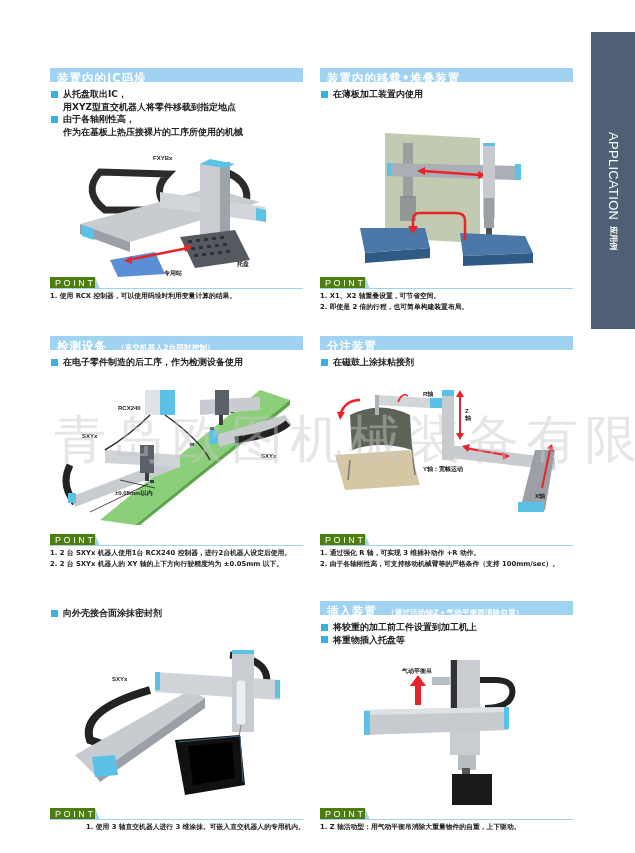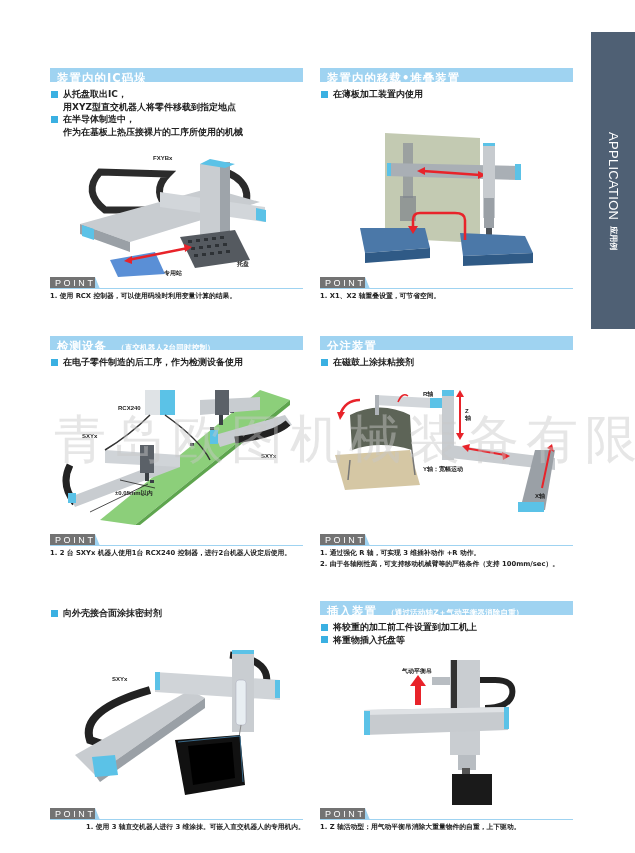--- a/index.html
+++ b/index.html
@@ -28,21 +28,21 @@
   .bullets { margin-top: 6px; }
   .bullet { position: relative; padding-left: 13px; font-size: 9px; line-height: 12.5px; font-weight: bold; color: #222; }
   .bullet::before {
     content: ""; position: absolute; left: 1px; top: 2.5px; width: 7px; height: 7px; background: #3ab0e2;
   }
   .bullet .line { display: block; }
 
   .figure { position: absolute; }
   .point-bar { position: absolute; width: 253px; height: 12px; }
   .point-label {
-    position: absolute; left: 0; top: 0; width: 45px; height: 12px; background: #737373;
+    position: absolute; left: 0; top: 0; width: 45px; height: 12px; background: #4d7c0f;
     color: #ffffff; font-family: "Liberation Sans", sans-serif; font-size: 9px; letter-spacing: 2.6px;
     line-height: 12px; padding-left: 5px;
   }
   .point-label::after {
     content: ""; position: absolute; right: -5px; top: 0; border-left: 5px solid #9fd3f1; border-top: 12px solid transparent;
   }
   .point-line { position: absolute; left: 0; bottom: 0; width: 253px; height: 1px; background: #9fd3f1; }
   .notes { position: absolute; width: 260px; }
   .note { font-size: 6.8px; line-height: 10.5px; font-weight: bold; color: #222; white-space: nowrap; }
 
@@ -64,21 +64,21 @@
 </div>
 
 <div class="section" style="left:50px; top:68px;">
   <div class="sec-title"><span>装置内的IC码垛</span></div>
   <div class="bullets">
     <div class="bullet">
       <span class="line">从托盘取出IC，</span>
       <span class="line">用XYZ型直交机器人将零件移载到指定地点</span>
     </div>
     <div class="bullet">
-      <span class="line">在半导体制造中，</span>
+      <span class="line">由于各轴刚性高，</span>
       <span class="line">作为在基板上热压接裸片的工序所使用的机械</span>
     </div>
   </div>
 </div>
 <div class="figure" style="left:60px; top:152px; width:220px; height:125px;">
   <svg width="220" height="125" viewBox="0 0 220 125">
     <path d="M40 20 Q22 40 45 58 L110 58 Q90 40 108 22 Z" fill="none" stroke="#2b2b2b" stroke-width="7"></path>
     <path d="M150 15 Q195 25 185 55" fill="none" stroke="#2b2b2b" stroke-width="7"></path>
     <polygon points="20,72 150,36 200,50 70,90" fill="#c8ccd0"></polygon>
     <polygon points="20,72 70,90 70,100 20,82" fill="#9aa0a6"></polygon>
@@ -153,20 +153,21 @@
     <path d="M110 112 L110 92 Q110 85 100 85 L65 85 Q58 85 58 92 L58 100" fill="none" stroke="#e8232a" stroke-width="2.5"></path>
     <polygon points="53,98 63,98 58,106" fill="#e8232a"></polygon>
   </svg>
 </div>
 <div class="point-bar" style="left:320px; top:277px;">
   <div class="point-label">POINT</div>
   <div class="point-line"></div>
 </div>
 <div class="notes" style="left:320px; top:291px;">
   <div class="note">1. X1、X2 轴重叠设置，可节省空间。</div>
+  <div class="note">2. 即使是 2 倍的行程，也可简单构建装置布局。</div>
 </div>
 
 <div class="section" style="left:50px; top:336px;">
   <div class="sec-title"><span>检测设备</span><span class="sub">（直交机器人2台同时控制）</span></div>
   <div class="bullets">
     <div class="bullet">
       <span class="line">在电子零件制造的后工序，作为检测设备使用</span>
     </div>
   </div>
 </div>
@@ -204,20 +205,21 @@
   <span class="lbl" style="left:22px; top:48px;">SXYx</span>
   <span class="lbl" style="left:201px; top:68px;">SXYx</span>
   <span class="lbl" style="left:55px; top:104px;">±0.05mm以内</span>
 </div>
 <div class="point-bar" style="left:50px; top:534px;">
   <div class="point-label">POINT</div>
   <div class="point-line"></div>
 </div>
 <div class="notes" style="left:50px; top:548px;">
   <div class="note">1. 2 台 SXYx 机器人使用1台 RCX240 控制器，进行2台机器人设定后使用。</div>
+  <div class="note">2. 2 台 SXYx 机器人的 XY 轴的上下方向行驶精度均为 ±0.05mm 以下。</div>
 </div>
 
 <div class="section" style="left:320px; top:336px;">
   <div class="sec-title"><span>分注装置</span></div>
   <div class="bullets">
     <div class="bullet">
       <span class="line">在磁鼓上涂抹粘接剂</span>
     </div>
   </div>
 </div>

